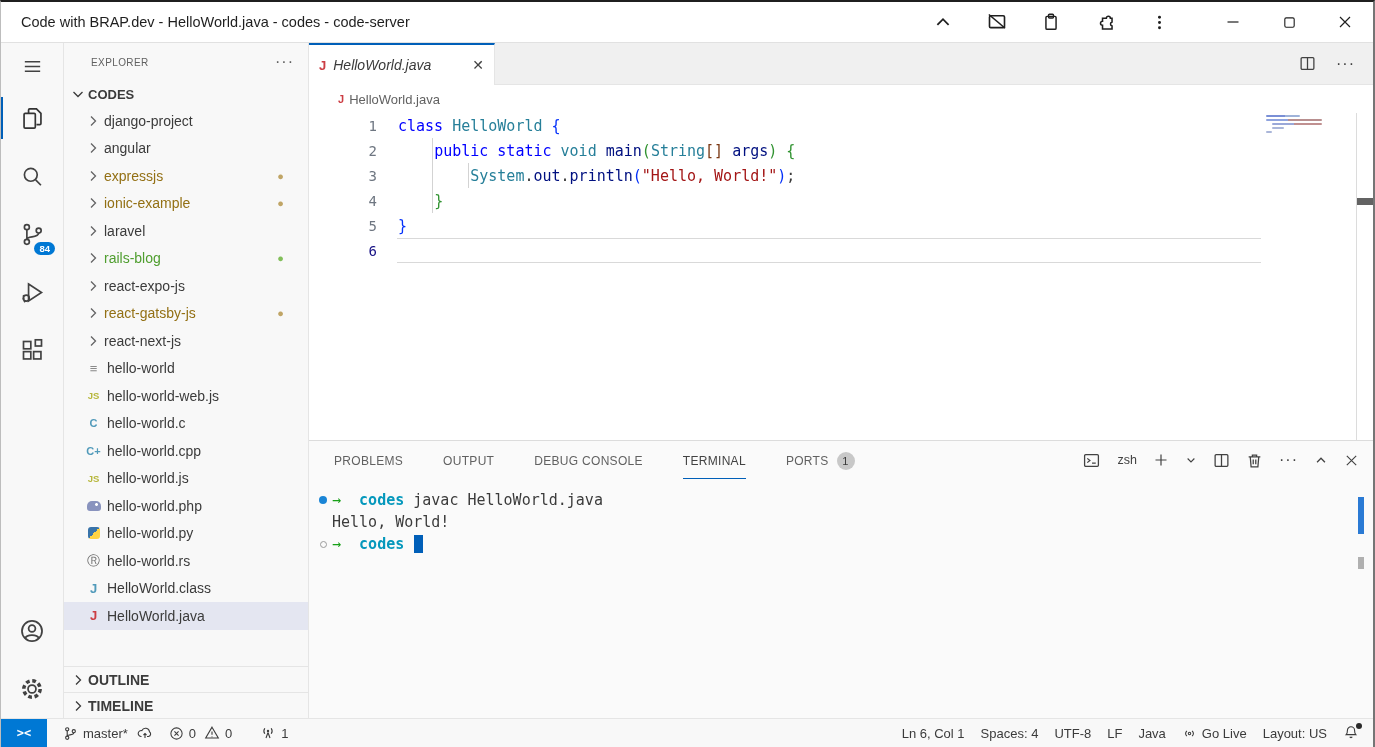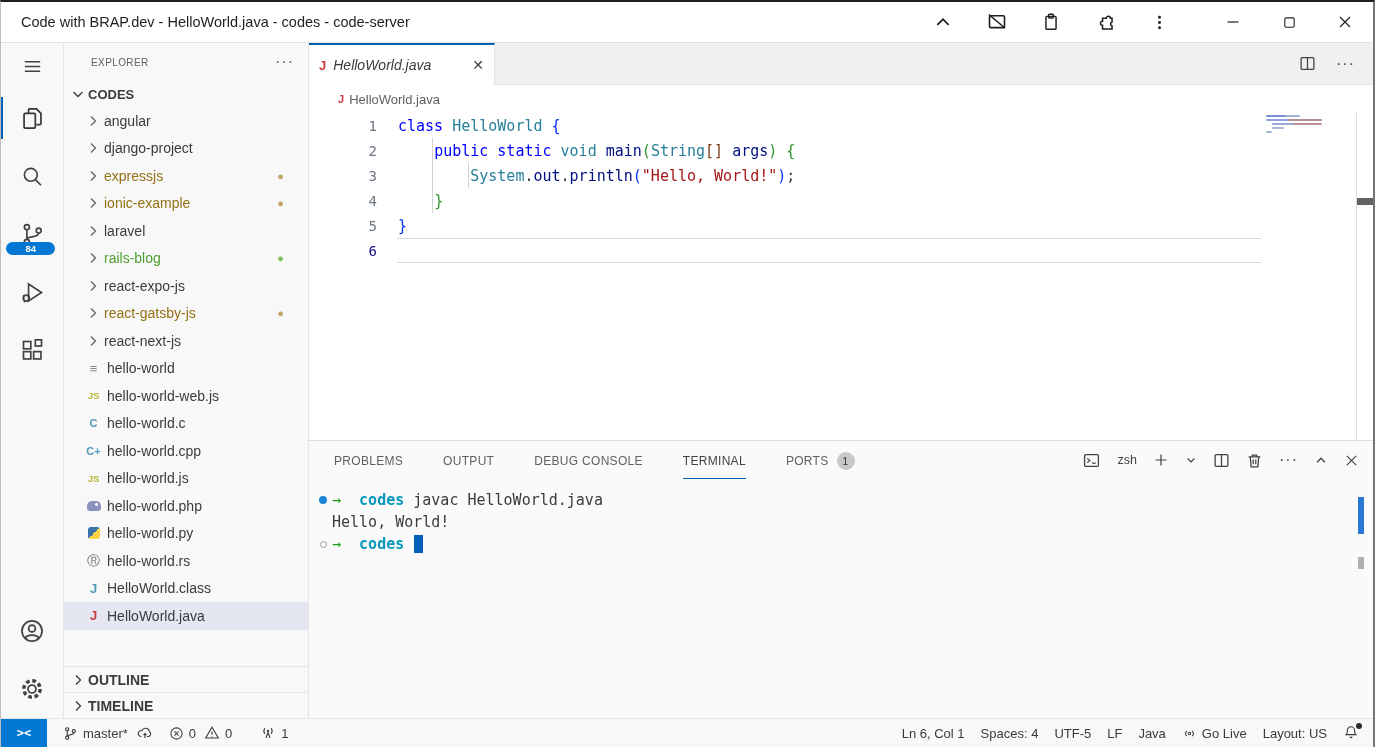--- a/index.html
+++ b/index.html
@@ -19,21 +19,21 @@
   .tb-icon{width:24px;height:24px;display:flex;align-items:center;justify-content:center;cursor:pointer;color:#1f1f1f;font-size:18px;}
   .win-controls{display:flex; height:100%;}
   .win-btn{width:56px; height:100%; display:flex; align-items:center; justify-content:center; cursor:pointer;}
   
   .main{flex:1; display:flex; min-height:0;}
   
   .activitybar{width:63px; background:#f8f8f8; border-right:1px solid #e5e5e5; display:flex; flex-direction:column; align-items:stretch; flex:0 0 auto;}
   .ab-item{height:58px; display:flex; align-items:center; justify-content:center; position:relative; cursor:pointer; color:#424242;}
   .ab-item.menu{height:46px;}
   .ab-item.active::before{content:""; position:absolute; left:0; top:8px; bottom:8px; width:2px; background:#005fb8;}
-  .ab-badge{position:absolute; right:8px; bottom:8px; background:#0078d4; color:#fff; font-size:9.5px; font-weight:bold; border-radius:9px; padding:2px 19px; line-height:1;}
+  .ab-badge{position:absolute; right:8px; bottom:8px; background:#0078d4; color:#fff; font-size:9.5px; font-weight:bold; border-radius:9px; padding:2px 5px; line-height:1;}
   .ab-bottom{margin-top:auto;}
   
   .sidebar{width:245px; background:#f8f8f8; border-right:1px solid #e5e5e5; display:flex; flex-direction:column; flex:0 0 auto;}
   .sb-header{height:38px; display:flex; align-items:center; padding:0 14px 0 27px; flex:0 0 auto;}
   .sb-title{font-size:10px; letter-spacing:.4px; color:#616161;}
   .sb-actions{margin-left:auto; color:#616161; font-size:16px; letter-spacing:1px; cursor:pointer; line-height:0;}
   .section-row{height:26px; display:flex; align-items:center; padding-left:6px; cursor:pointer; flex:0 0 auto;}
   .section-row .sec-label{font-size:13px; font-weight:bold; color:#3b3b3b; margin-left:2px;}
   .tree{flex:0 0 auto;}
   .tree-row{height:27.5px; display:flex; align-items:center; padding-left:21px; cursor:pointer; position:relative;}
@@ -238,29 +238,29 @@
           </svg>
         <span class="sec-label">CODES</span>
       </div>
       <div class="tree">
           <div class="tree-row">
             <span class="chev">
               <svg width="16" height="16" viewBox="0 0 16 16" fill="none" stroke="#646465" stroke-width="1.3">
                 <path d="m6 3.5 4.5 4.5L6 12.5"></path>
               </svg>
             </span>
+            <span class="tree-label">django-project</span>
+          </div>
+          <div class="tree-row">
+            <span class="chev">
+              <svg width="16" height="16" viewBox="0 0 16 16" fill="none" stroke="#646465" stroke-width="1.3">
+                <path d="m6 3.5 4.5 4.5L6 12.5"></path>
+              </svg>
+            </span>
             <span class="tree-label">angular</span>
-          </div>
-          <div class="tree-row">
-            <span class="chev">
-              <svg width="16" height="16" viewBox="0 0 16 16" fill="none" stroke="#646465" stroke-width="1.3">
-                <path d="m6 3.5 4.5 4.5L6 12.5"></path>
-              </svg>
-            </span>
-            <span class="tree-label">django-project</span>
           </div>
           <div class="tree-row">
             <span class="chev">
               <svg width="16" height="16" viewBox="0 0 16 16" fill="none" stroke="#646465" stroke-width="1.3">
                 <path d="m6 3.5 4.5 4.5L6 12.5"></path>
               </svg>
             </span>
             <span class="tree-label st-modified">expressjs</span>
             <span class="git-dot st-modified">●</span>
           </div>
@@ -563,21 +563,21 @@
       <span>1</span>
     </div>
     <div class="spacer"></div>
     <div class="status-item">
         <span>Ln 6, Col 1</span>
       </div>
     <div class="status-item">
         <span>Spaces: 4</span>
       </div>
     <div class="status-item">
-        <span>UTF-5</span>
+        <span>UTF-8</span>
       </div>
     <div class="status-item">
         <span>LF</span>
       </div>
     <div class="status-item">
         <span>Java</span>
       </div>
     <div class="status-item">
       <svg width="15" height="15" viewBox="0 0 16 16" fill="none" stroke="#3b3b3b" stroke-width="1.1">
           <circle cx="8" cy="8" r="1.3"></circle>

